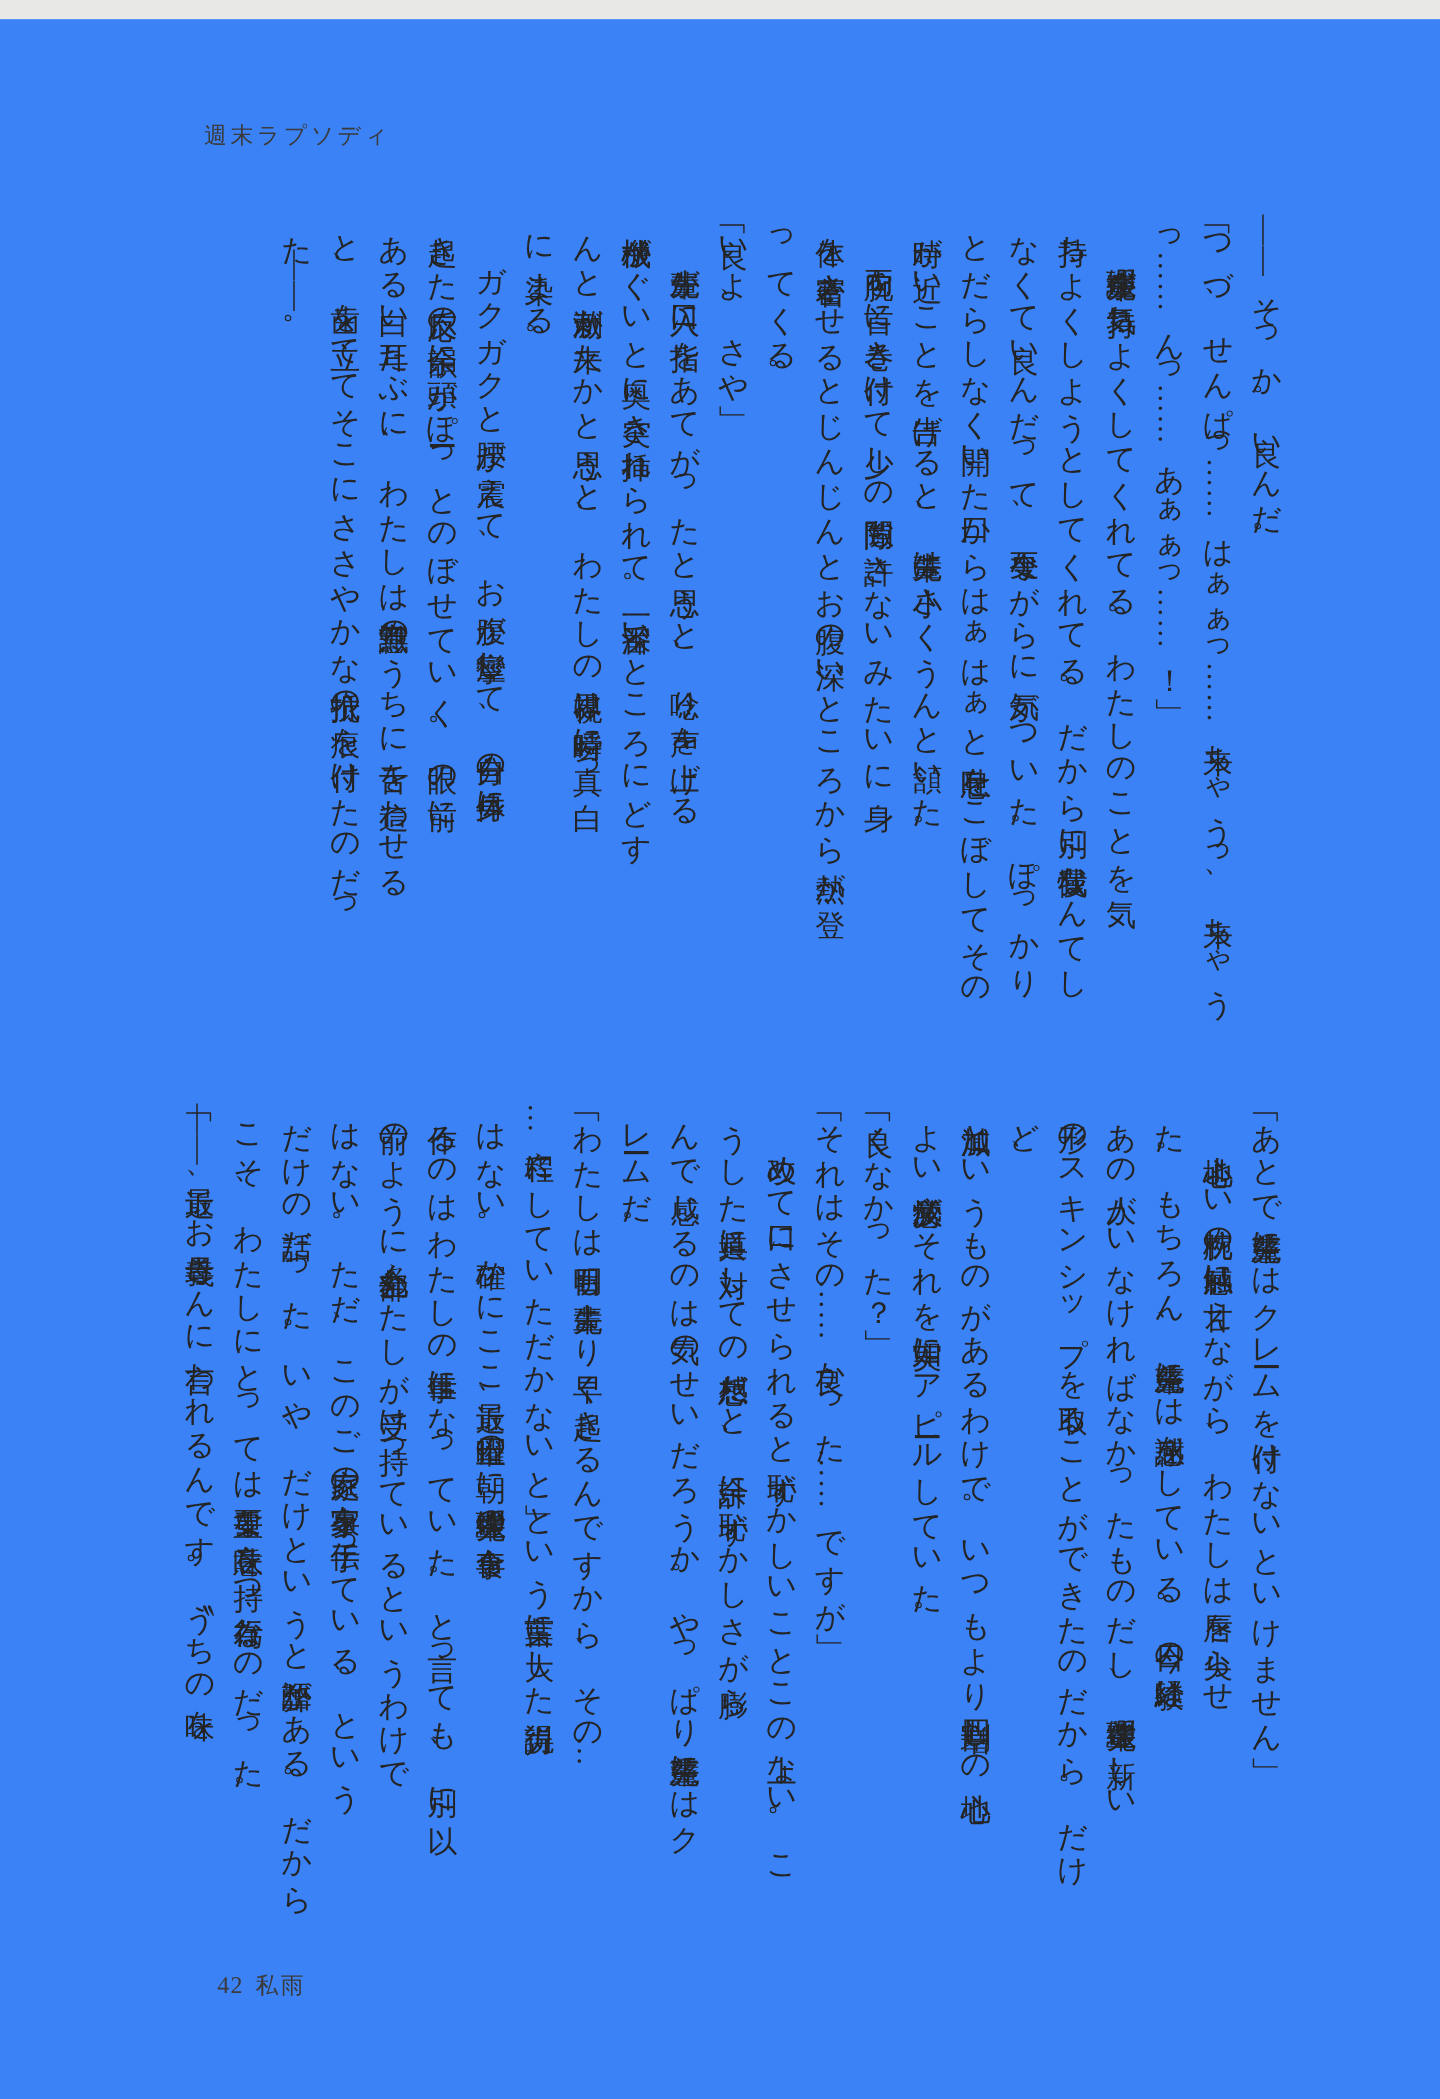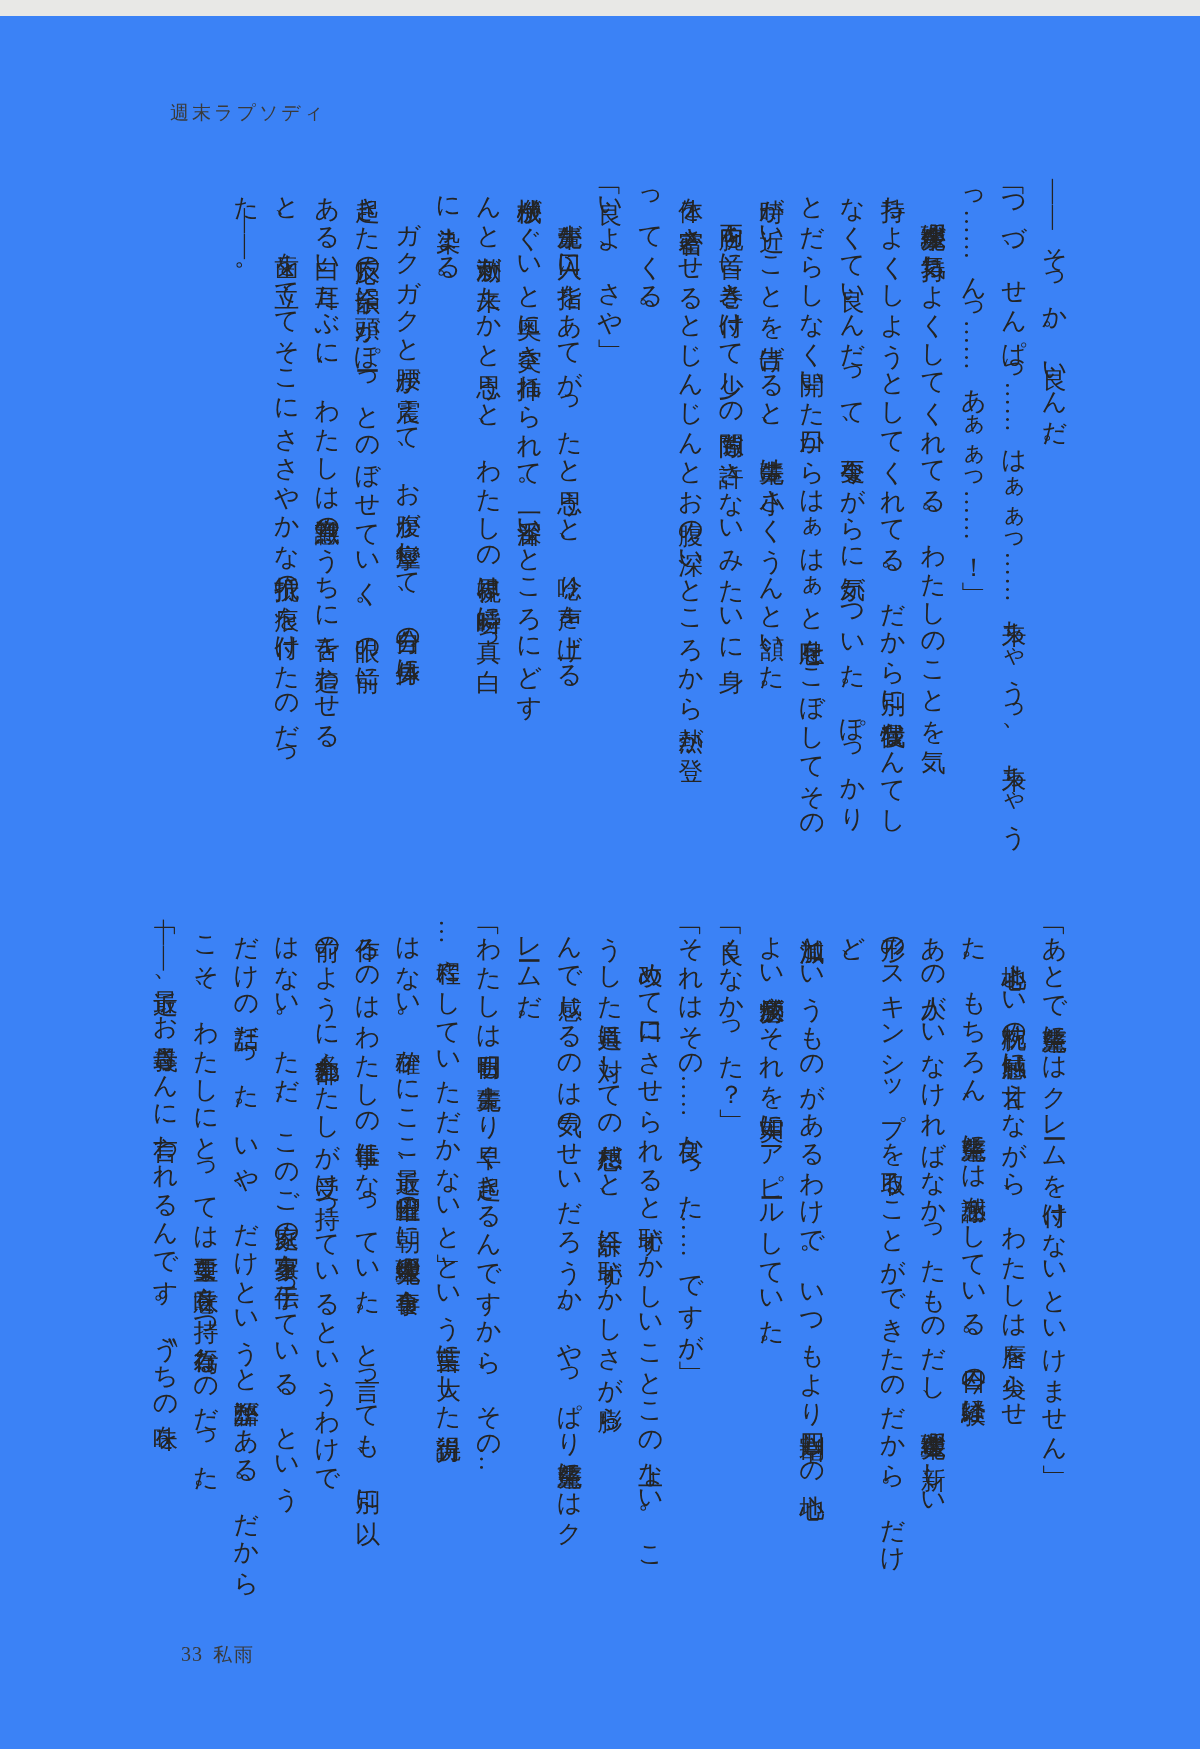--- a/index.html
+++ b/index.html
@@ -115,16 +115,16 @@
       <p class="tline">はない。確かにここ最近、土曜日の朝に綴理先輩の食事を</p>
       <p class="tline">作るのはわたしの仕事になっていた。と言っても、別に以</p>
       <p class="tline">前のように丸々全部わたしが受け持っているというわけで</p>
       <p class="tline">はない。ただ、このご家庭の家事を手伝っている、という</p>
       <p class="tline">だけの話だった。いや、だけというと語弊がある。だから</p>
       <p class="tline">こそ、わたしにとっては重要な意味を持つ行為なのだった。</p>
       <p class="tline">「――最近、お義母さんに言われるんです。〝うちの味を</p>
     </div>
 
   <div class="page-footer">
-    <span class="num">33</span><span class="title">私雨</span>
+    <span class="num">42</span><span class="title">私雨</span>
   </div>
 
 </div>
 
 </body></html>

